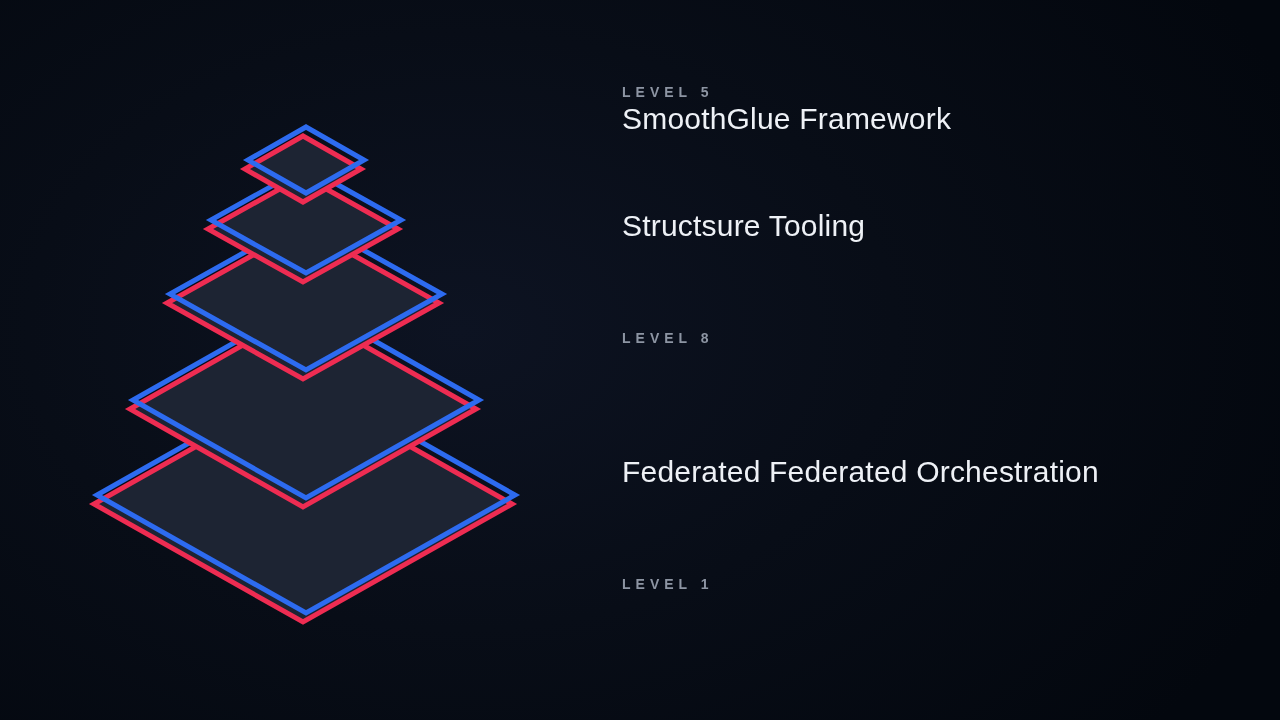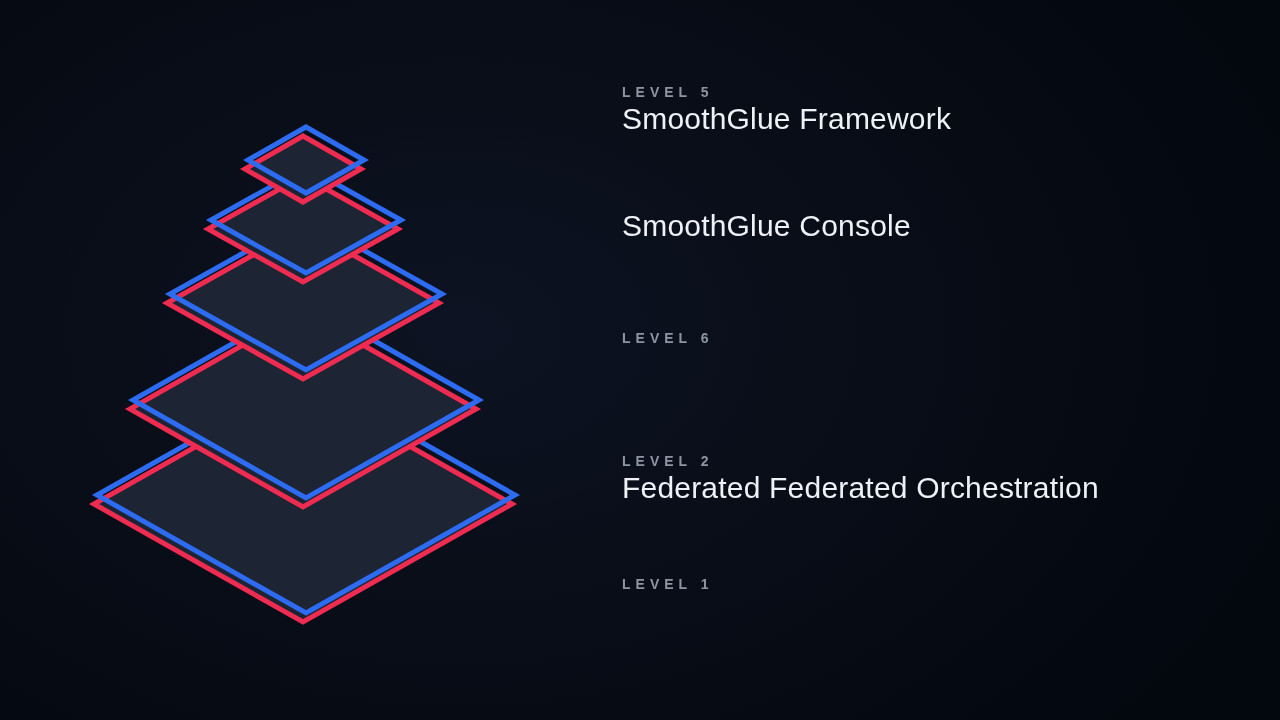--- a/index.html
+++ b/index.html
@@ -78,27 +78,26 @@
         <polygon points="306,127 364,160 306,193 248,160" fill="none" stroke="#2d6bf0" stroke-width="5"></polygon>
       </g>
     </svg>
 
   <div class="levels">
     <div class="level-block">
       <div class="level-label">LEVEL 5</div>
       <div class="level-title">SmoothGlue Framework</div>
     </div>
     <div class="level-block">
-      <div class="level-title">SmoothGlue Console</div>
+      <div class="level-title">Structsure Tooling</div>
     </div>
     <div class="level-block">
-      <div class="level-label">LEVEL 6</div>
+      <div class="level-label">LEVEL 8</div>
     </div>
     <div class="level-block">
-      <div class="level-label">LEVEL 2</div>
       <div class="level-title">Federated Federated Orchestration</div>
     </div>
     <div class="level-block">
       <div class="level-label">LEVEL 1</div>
     </div>
   </div>
 
 </div>
 
 </body></html>

